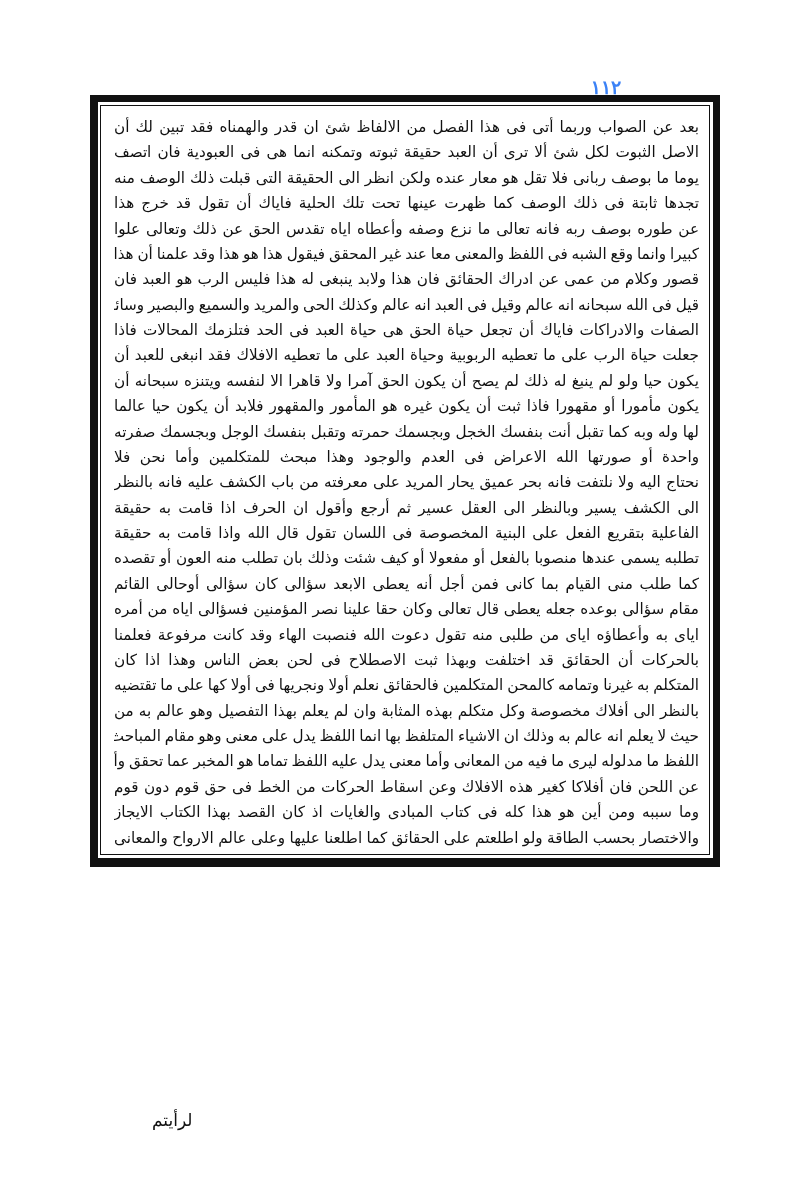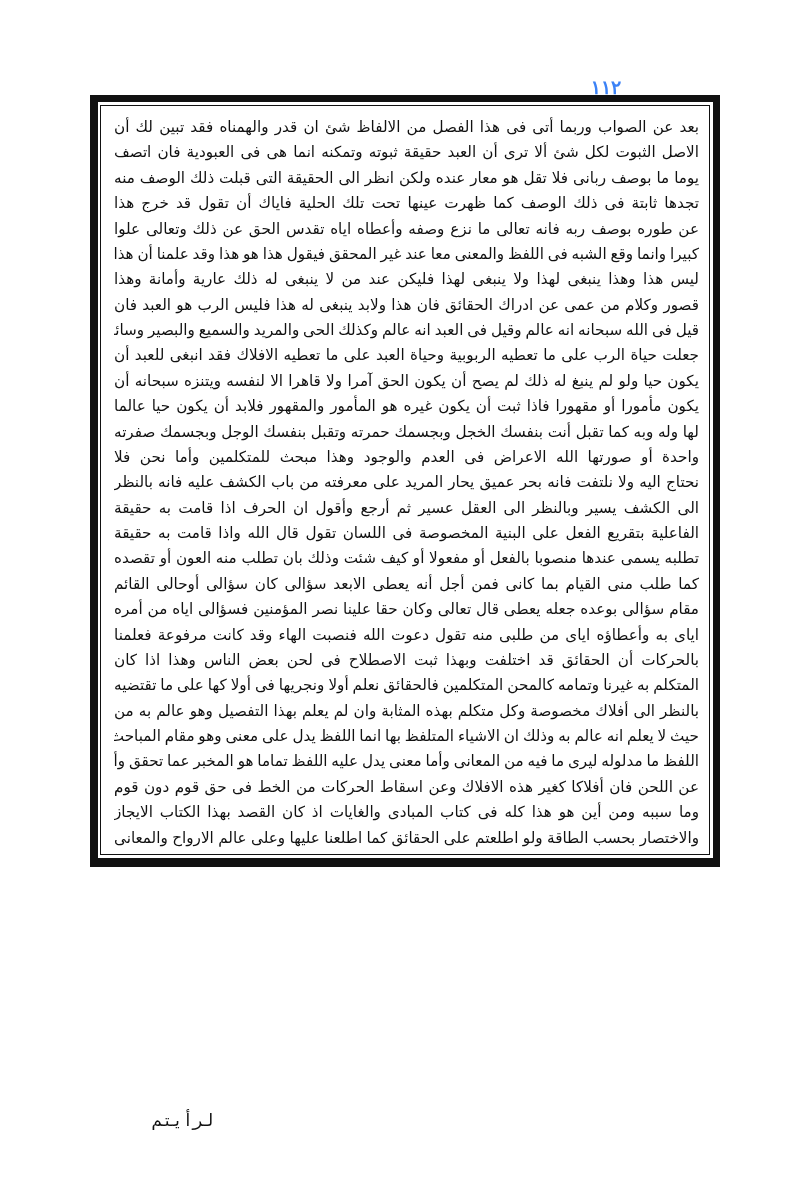--- a/index.html
+++ b/index.html
@@ -72,21 +72,21 @@
       text-align: justify;
       text-align-last: justify;
       color: #111;
       letter-spacing: -0.3px;
       word-spacing: -1px;
     }
     .catchword {
       position: absolute;
       left: 152px;
       top: 1110px;
-      font-family: Liberation Mono, monospace;
+      font-family: Liberation Sans, sans-serif;
       font-size: 17px;
       direction: rtl;
       color: #111;
     }
     .bottom-margin {
       position: absolute;
       left: 0;
       top: 1140px;
       width: 800px;
       height: 56px;
@@ -99,23 +99,23 @@
 
 <div class="frame-outer">
   <div class="frame-inner"></div>
   <div class="text-block" id="text-block">
   <div class="text-line">بعد عن الصواب وربما أتى فى هذا الفصل من الالفاظ شئ ان قدر والهمناه فقد تبين لك أن</div>
       <div class="text-line">الاصل الثبوت لكل شئ ألا ترى أن العبد حقيقة ثبوته وتمكنه انما هى فى العبودية فان اتصف</div>
       <div class="text-line">يوما ما بوصف ربانى فلا تقل هو معار عنده ولكن انظر الى الحقيقة التى قبلت ذلك الوصف منه</div>
       <div class="text-line">تجدها ثابتة فى ذلك الوصف كما ظهرت عينها تحت تلك الحلية فاياك أن تقول قد خرج هذا</div>
       <div class="text-line">عن طوره بوصف ربه فانه تعالى ما نزع وصفه وأعطاه اياه تقدس الحق عن ذلك وتعالى علوا</div>
       <div class="text-line">كبيرا وانما وقع الشبه فى اللفظ والمعنى معا عند غير المحقق فيقول هذا هو هذا وقد علمنا أن هذا</div>
-      <div class="text-line">ليس هذا وهذا ينبغى لهذا ولا ينبغى لهذا فليكن عند من لا ينبغى له ذلك عارية وأمانة وهذا</div>
       <div class="text-line">قصور وكلام من عمى عن ادراك الحقائق فان هذا ولابد ينبغى له هذا فليس الرب هو العبد فان</div>
       <div class="text-line">قيل فى الله سبحانه انه عالم وقيل فى العبد انه عالم وكذلك الحى والمريد والسميع والبصير وسائر</div>
+      <div class="text-line">الصفات والادراكات فاياك أن تجعل حياة الحق هى حياة العبد فى الحد فتلزمك المحالات فاذا</div>
       <div class="text-line">جعلت حياة الرب على ما تعطيه الربوبية وحياة العبد على ما تعطيه الافلاك فقد انبغى للعبد أن</div>
       <div class="text-line">يكون حيا ولو لم ينبغ له ذلك لم يصح أن يكون الحق آمرا ولا قاهرا الا لنفسه ويتنزه سبحانه أن</div>
       <div class="text-line">يكون مأمورا أو مقهورا فاذا ثبت أن يكون غيره هو المأمور والمقهور فلابد أن يكون حيا عالما</div>
       <div class="text-line">لها وله وبه كما تقبل أنت بنفسك الخجل وبجسمك حمرته وتقبل بنفسك الوجل وبجسمك صفرته</div>
       <div class="text-line">واحدة أو صورتها الله الاعراض فى العدم والوجود وهذا مبحث للمتكلمين وأما نحن فلا</div>
       <div class="text-line">نحتاج اليه ولا نلتفت فانه بحر عميق يحار المريد على معرفته من باب الكشف عليه فانه بالنظر</div>
       <div class="text-line">الى الكشف يسير وبالنظر الى العقل عسير ثم أرجع وأقول ان الحرف اذا قامت به حقيقة</div>
       <div class="text-line">الفاعلية بتقريع الفعل على البنية المخصوصة فى اللسان تقول قال الله واذا قامت به حقيقة</div>
       <div class="text-line">تطلبه يسمى عندها منصوبا بالفعل أو مفعولا أو كيف شئت وذلك بان تطلب منه العون أو تقصده</div>
       <div class="text-line">كما طلب منى القيام بما كانى فمن أجل أنه يعطى الابعد سؤالى كان سؤالى أوحالى القائم</div>

